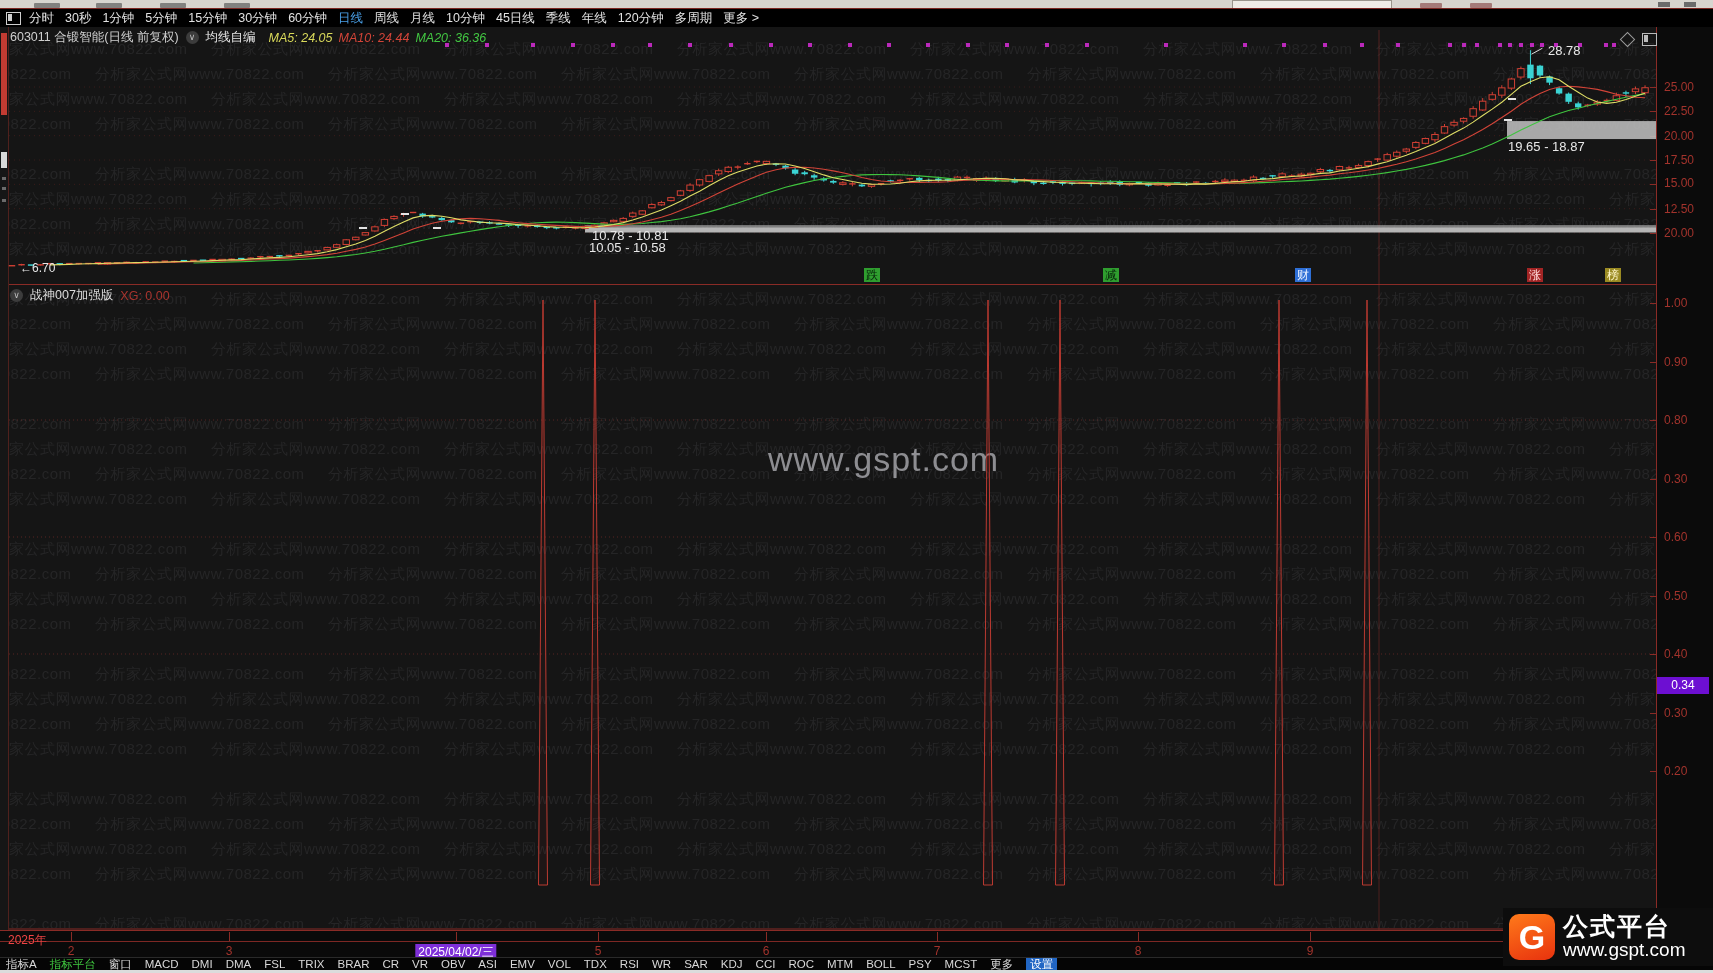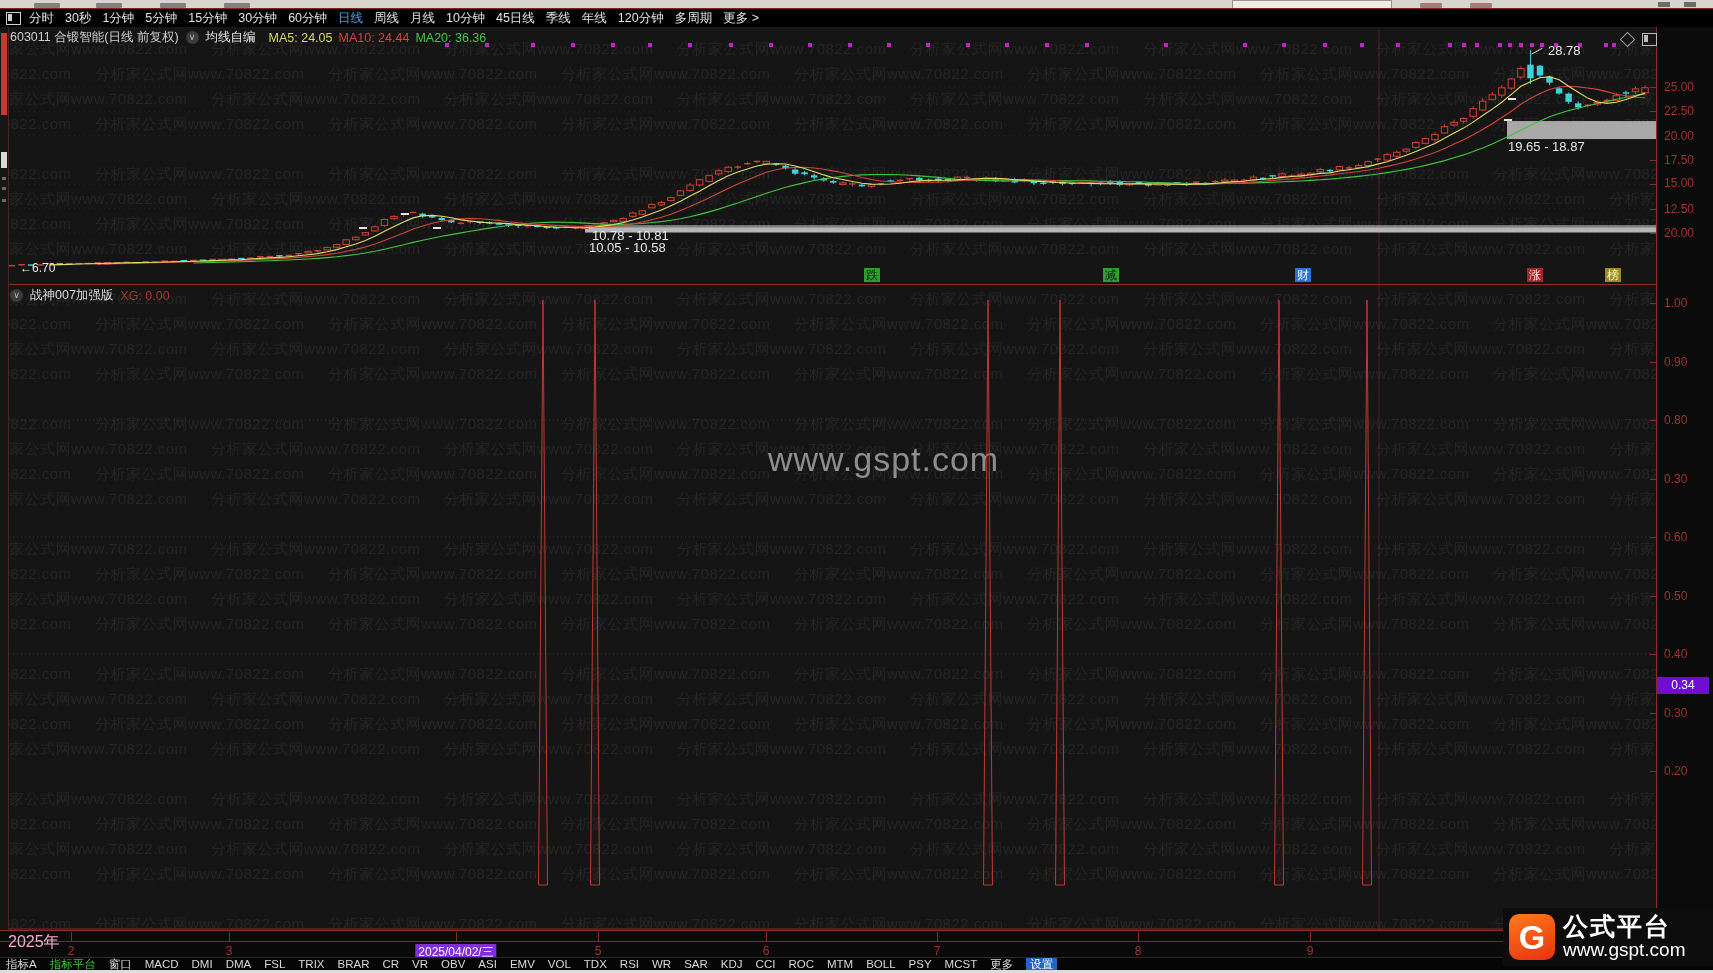--- a/index.html
+++ b/index.html
@@ -40,41 +40,41 @@
   .wm-t{position:absolute;color:rgba(150,150,156,0.13);font-size:15px;letter-spacing:.5px;white-space:nowrap;}
   #wm-center{position:absolute;left:768px;top:440px;font-size:34px;color:rgba(188,188,194,0.72);
              letter-spacing:1px;pointer-events:none;}
   svg{position:absolute;left:0;top:0;}
   
   #info-bar{position:absolute;left:10px;top:2px;display:flex;align-items:center;gap:7px;font-size:12.5px;z-index:5;}
   #info-title{color:#cfcfcf;}
   .circ-ico{width:13px;height:13px;border-radius:50%;background:#3c3c3c;color:#bdbdbd;font-size:9px;
             line-height:12px;text-align:center;display:inline-block;}
   #overlay-name{color:#e8e8e8;}
-  .ma-val{margin-left:6px;}
+  .ma-val{margin-left:6px;font-style:italic;}
   #corner-icons{position:absolute;left:1622px;top:6px;z-index:5;display:flex;gap:9px;align-items:center;}
   #diamond-ico{width:9px;height:9px;border:1px solid #9a9a9a;transform:rotate(45deg);}
   #pane-ico{width:13px;height:11px;border:1px solid #bbb;position:relative;}
   #pane-ico:before{content:"";position:absolute;left:1px;top:1px;width:4px;height:7px;background:#bbb;}
   
   .evchar{position:absolute;top:268px;font-size:12px;line-height:14px;padding:0 2px;z-index:6;}
   
   .anno{position:absolute;color:#e8e8e8;font-size:13px;z-index:6;white-space:nowrap;text-align:right;}
   
   #ind-header{position:absolute;left:10px;top:287px;display:flex;align-items:center;gap:7px;
               font-size:12.5px;z-index:6;}
   #ind-name{color:#dcdcdc;}
   #ind-signal{color:#a8342e;}
   #val-badge{position:absolute;left:1657px;top:677px;width:52px;height:17px;background:#6d0fd2;color:#fff;
              font-size:12px;line-height:17px;text-align:center;z-index:6;}
   
   #date-axis{position:absolute;left:0;top:930px;width:1713px;height:27px;background:#0a0a0a;
              border-top:1px solid #8a2b26;box-sizing:border-box;}
   #date-line{position:absolute;left:0;top:10px;width:1713px;height:1px;background:#7e2824;}
-  #year-label{position:absolute;left:8px;top:1px;color:#f9a8d4;font-size:16px;}
+  #year-label{position:absolute;left:8px;top:1px;color:#ef4444;font-size:12px;}
   .date-tick{position:absolute;top:13px;color:#a2332c;font-size:12px;transform:translateX(-50%);}
   .date-tick.hl{background:#7e2fd8;color:#fff;padding:0 3px;transform:translateX(-50%);}
   .date-vt{position:absolute;top:1px;width:1px;height:9px;background:#8a2b26;}
   
   #tab-bar{position:absolute;left:0;top:957px;width:1713px;height:13px;background:#050505;display:flex;
            align-items:flex-start;gap:13px;padding-left:6px;overflow:hidden;border-top:1px solid #2a2a2a;
            box-sizing:border-box;}
   .tab{color:#d8d8d8;font-size:11.5px;line-height:13px;white-space:nowrap;}
   .tab.green{color:#3fc63f;}
   .tab.active{background:#2166c4;color:#fff;padding:0 4px;}

